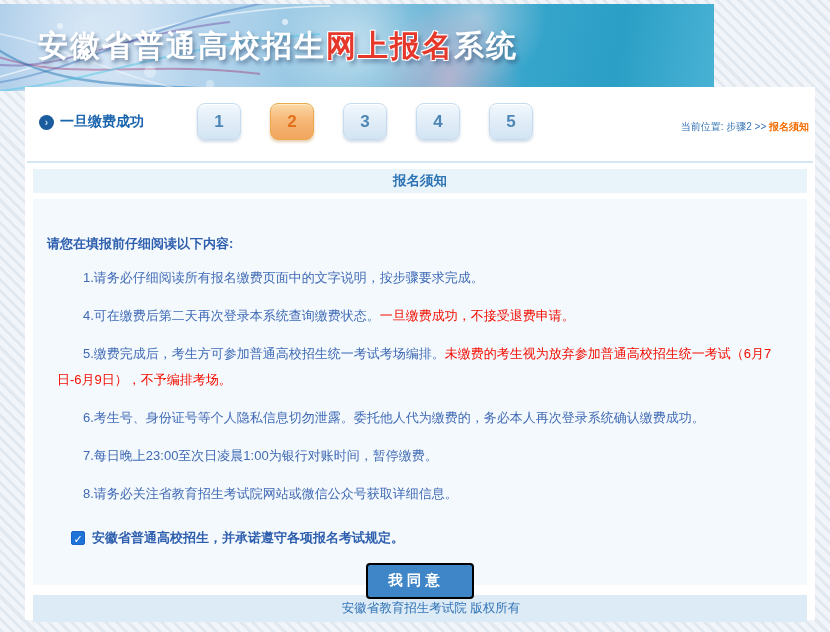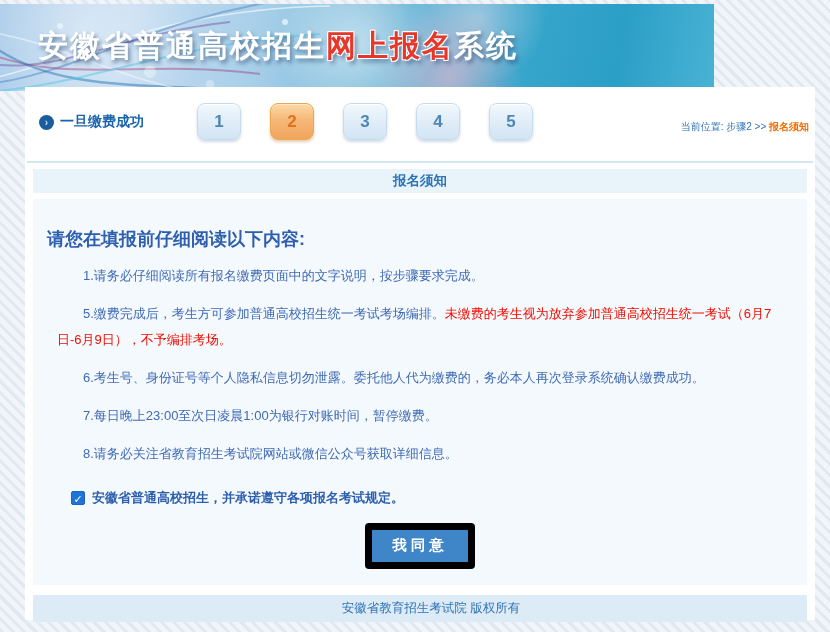--- a/index.html
+++ b/index.html
@@ -70,37 +70,37 @@
   
   .notice-header {
     margin:6px 8px 0; height:24px; line-height:24px; background:#e9f3fa;
     text-align:center; color:#2d74b5; font-size:13.5px; font-weight:bold;
   }
 
   
   .main-box {
     margin:6px 8px 0; height:386px; background:#f4f9fd; padding:28px 12px 0 12px;
   }
-  .intro { margin:0 0 8px 2px; font-size:18px; font-weight:bold; color:#2e5fae; }
+  .intro { margin:8px 0 8px 2px; font-size:13px; font-weight:bold; color:#2e5fae; }
   .notice-item { margin:12px; line-height:26px; font-size:13px; color:#3f6ab5; text-indent:26px; }
   .notice-item .red { color:#f20d00; }
 
   .agreement-row {
     margin:22px 0 0 26px; display:flex; align-items:center; gap:7px;
     font-size:13px; font-weight:bold; color:#2e5fae;
   }
   .checkbox {
     width:14px; height:14px; border-radius:2px; background:#1f72d8; flex:0 0 auto;
     color:#fff; font-size:11px; line-height:14px; text-align:center; font-weight:bold;
     border:1px solid #1a64c4;
   }
   .button-row { text-align:center; margin-top:16px; }
   .agree-btn {
-    display:inline-block; background:#3e86c7; color:#fff; border:7px solid #000000;
-    border-radius:4px; padding:6px 20px 7px 20px; font-size:14.5px; font-weight:bold;
+    display:inline-block; background:#3e86c7; color:#fff; border:2px solid #000000;
+    border-radius:4px; padding:6px 28px 7px 20px; font-size:14.5px; font-weight:bold;
     letter-spacing:4px; cursor:pointer;
     font-family:"Liberation Sans","DejaVu Sans",sans-serif;
   }
 
   
   .footer-bar {
     margin:10px 8px 0; height:27px; line-height:27px; background:#dcebf6;
     text-align:center; color:#3173b5; font-size:12.5px;padding-left:22px;
   }
 </style>
@@ -148,20 +148,21 @@
   </div>
 
   <div class="divider"></div>
 
   <div class="notice-header">报名须知</div>
 
   <div class="main-box">
     <p class="intro">请您在填报前仔细阅读以下内容:</p>
 
     <p class="notice-item"><span>1.请务必仔细阅读所有报名缴费页面中的文字说明，按步骤要求完成。</span><span class="red"></span></p>
+    <p class="notice-item"><span>4.可在缴费后第二天再次登录本系统查询缴费状态。</span><span class="red">一旦缴费成功，不接受退费申请。</span></p>
     <p class="notice-item"><span>5.缴费完成后，考生方可参加普通高校招生统一考试考场编排。</span><span class="red">未缴费的考生视为放弃参加普通高校招生统一考试（6月7日-6月9日），不予编排考场。</span></p>
     <p class="notice-item"><span>6.考生号、身份证号等个人隐私信息切勿泄露。委托他人代为缴费的，务必本人再次登录系统确认缴费成功。</span><span class="red"></span></p>
     <p class="notice-item"><span>7.每日晚上23:00至次日凌晨1:00为银行对账时间，暂停缴费。</span><span class="red"></span></p>
     <p class="notice-item"><span>8.请务必关注省教育招生考试院网站或微信公众号获取详细信息。</span><span class="red"></span></p>
 
     <div class="agreement-row">
       <span class="checkbox">✓</span>
       <span>安徽省普通高校招生，并承诺遵守各项报名考试规定。</span>
     </div>
 

